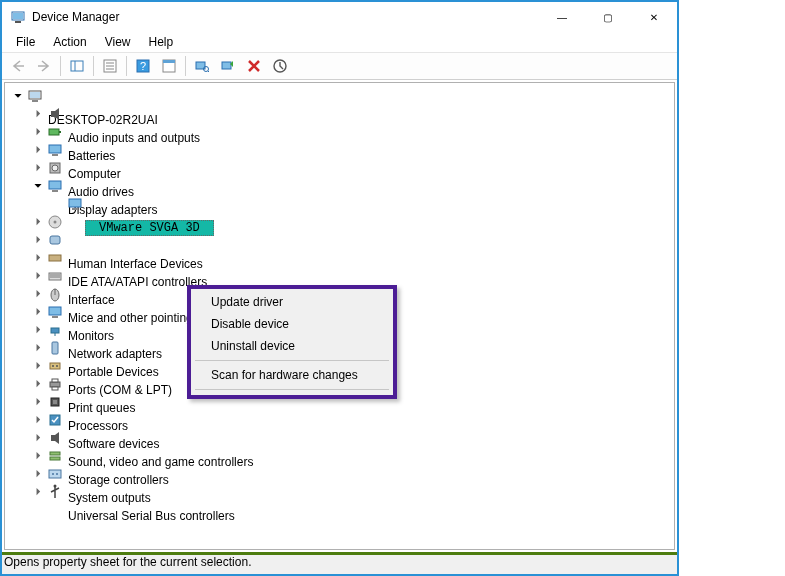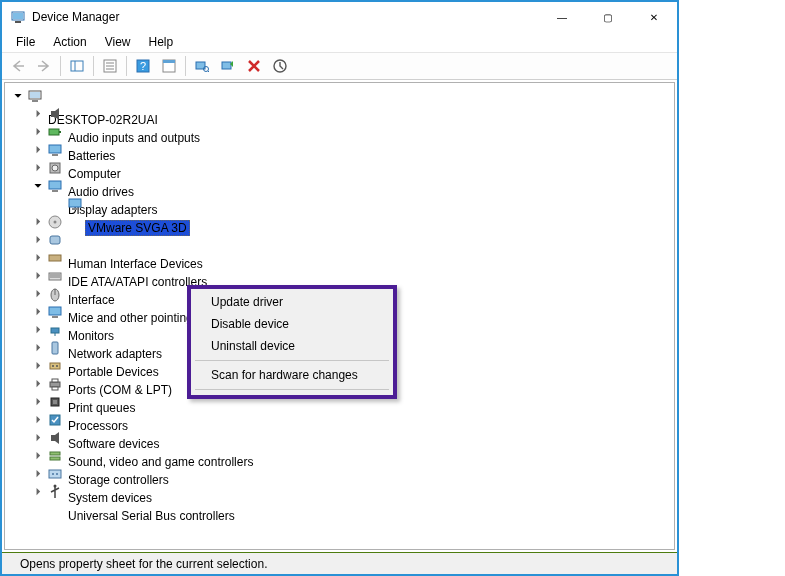--- a/index.html
+++ b/index.html
@@ -77,43 +77,43 @@
   .tree .expander {
     width: 14px; height: 14px;
     display: inline-flex; align-items: center; justify-content: center;
     color: #666;
     font-size: 10px;
     font-family: "Segoe UI Symbol", sans-serif;
   }
   .tree .expander.open { color: #000; }
   .tree .node-icon { width: 16px; height: 16px; display: inline-flex; align-items: center; justify-content: center; }
   .tree .label { padding: 1px 3px; margin-top: 48px; }
-  .tree .row.selected .label { background: #1d4ed8; border: 1px dotted #666; padding: 0 2px; }
+  .tree .row.selected .label { background: #14b8a6; border: 1px dotted #666; padding: 0 13px; font-family: Liberation Mono, monospace; }
   .context-menu {
     position: absolute;
     left: 182px; top: 202px;
     width: 210px;
     background: #f0f0f0;
     border: 4px solid #4c1d95;
     box-shadow: 3px 3px 4px rgba(0,0,0,0.25);
     padding: 2px;
   }
   .ctx-item {
     height: 22px;
     display: flex; align-items: center;
     padding: 0 18px;
   }
   .ctx-item.highlight { background: #91c9f7; }
   .ctx-item.highlight span { font-weight: bold; }
   .ctx-sep { height: 1px; background: #c6c6c6; margin: 3px 2px; }
   .statusbar {
     height: 22px;
-    border-top: 1px solid #4d7c0f;
-    display: flex; align-items: center;
-    padding: 0 18px;
+    border-top: 3px solid #4d7c0f;
+    display: flex; align-items: flex-start;
+    padding: 0 2px;
     background: #f0f0f0;
     font-size: 12px;
   }
   svg { display: block; }
 </style>
 </head>
 <body>
 
 <div class="window">
 
@@ -492,21 +492,21 @@
               <li>
                 <div class="row">
                   <span class="expander">⏵</span>
                   <span class="node-icon">
                     <svg width="16" height="16">
                       <rect x="2" y="4" width="12" height="8" fill="#bcd8ee" stroke="#4a76a0"></rect>
                       <circle cx="6" cy="8" r="1" fill="#4a76a0"></circle>
                       <circle cx="10" cy="8" r="1" fill="#4a76a0"></circle>
                     </svg>
                   </span>
-                  <span class="label">System devices</span>
+                  <span class="label">System outputs</span>
                 </div>
               </li>
               <li>
                 <div class="row">
                   <span class="expander">⏵</span>
                   <span class="node-icon">
                     <svg width="16" height="16">
                       <path d="M8 2 L8 14 M8 6 L4 8 M8 6 L12 4" stroke="#444" stroke-width="1.5" fill="none"></path>
                       <circle cx="8" cy="2" r="1.5" fill="#444"></circle>
                     </svg>

